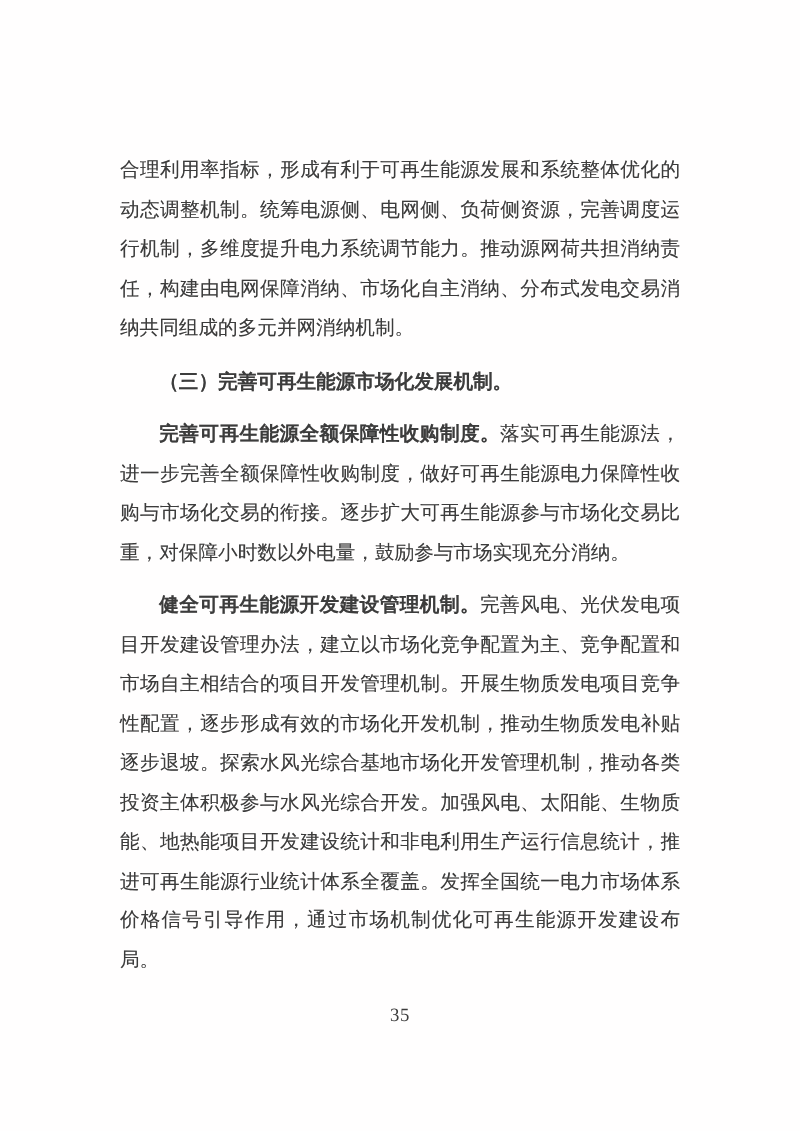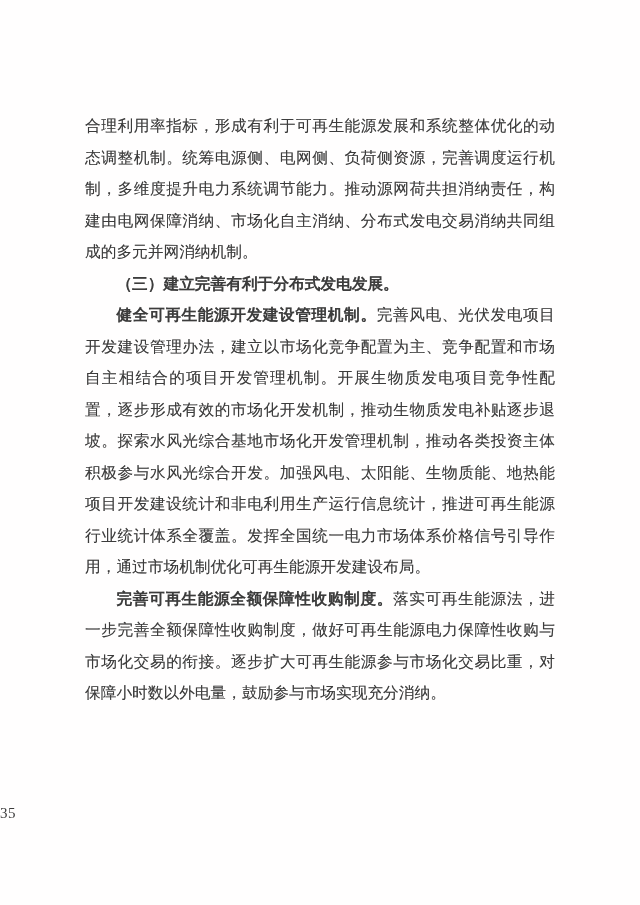--- a/index.html
+++ b/index.html
@@ -18,45 +18,46 @@
     top: 110px;
     width: 470px;
     color: #3c3c3c;
     font-size: 15.7px;
     line-height: 31.5px;
     text-align: justify;
     text-justify: inter-ideograph;
     line-break: strict;
     text-shadow: 0 0 0.4px rgba(70,70,70,0.45);
   }
-  .para { margin: 0; text-indent: 2em; }
+  .para { margin: 11px; text-indent: 2em; }
   .para.flush { text-indent: 0; }
   .heading-text, .lead { font-weight: 700; }
   .page-num {
     position: absolute;
     top: 802px;
     left: 0;
     width: 100%;
+    text-align: center;
     font-size: 15px;
     line-height: 22px;
     color: #3c3c3c;
     letter-spacing: 0.5px;
   }
 </style>
 </head>
 <body>
 
 <div class="page">
   <div class="content">
 
     <p class="para flush"><span>合理利用率指标，形成有利于可再生能源发展和系统整体优化的动态调整机制。统筹电源侧、电网侧、负荷侧资源，完善调度运行机制，多维度提升电力系统调节能力。推动源网荷共担消纳责任，构建由电网保障消纳、市场化自主消纳、分布式发电交易消纳共同组成的多元并网消纳机制。</span></p>
 
-    <p class="para"><span class="heading-text">（三）建立完善有利于分布式发电发展。</span></p>
+    <p class="para"><span class="heading-text">（三）完善可再生能源市场化发展机制。</span></p>
+
+    <p class="para"><span class="lead">完善可再生能源全额保障性收购制度。</span><span>落实可再生能源法，进一步完善全额保障性收购制度，做好可再生能源电力保障性收购与市场化交易的衔接。逐步扩大可再生能源参与市场化交易比重，对保障小时数以外电量，鼓励参与市场实现充分消纳。</span></p>
 
     <p class="para"><span class="lead">健全可再生能源开发建设管理机制。</span><span>完善风电、光伏发电项目开发建设管理办法，建立以市场化竞争配置为主、竞争配置和市场自主相结合的项目开发管理机制。开展生物质发电项目竞争性配置，逐步形成有效的市场化开发机制，推动生物质发电补贴逐步退坡。探索水风光综合基地市场化开发管理机制，推动各类投资主体积极参与水风光综合开发。加强风电、太阳能、生物质能、地热能项目开发建设统计和非电利用生产运行信息统计，推进可再生能源行业统计体系全覆盖。发挥全国统一电力市场体系价格信号引导作用，通过市场机制优化可再生能源开发建设布局。</span></p>
-
-    <p class="para"><span class="lead">完善可再生能源全额保障性收购制度。</span><span>落实可再生能源法，进一步完善全额保障性收购制度，做好可再生能源电力保障性收购与市场化交易的衔接。逐步扩大可再生能源参与市场化交易比重，对保障小时数以外电量，鼓励参与市场实现充分消纳。</span></p>
 
 
   </div>
 
   <div class="page-num">35</div>
 </div>
 
 </body></html>

